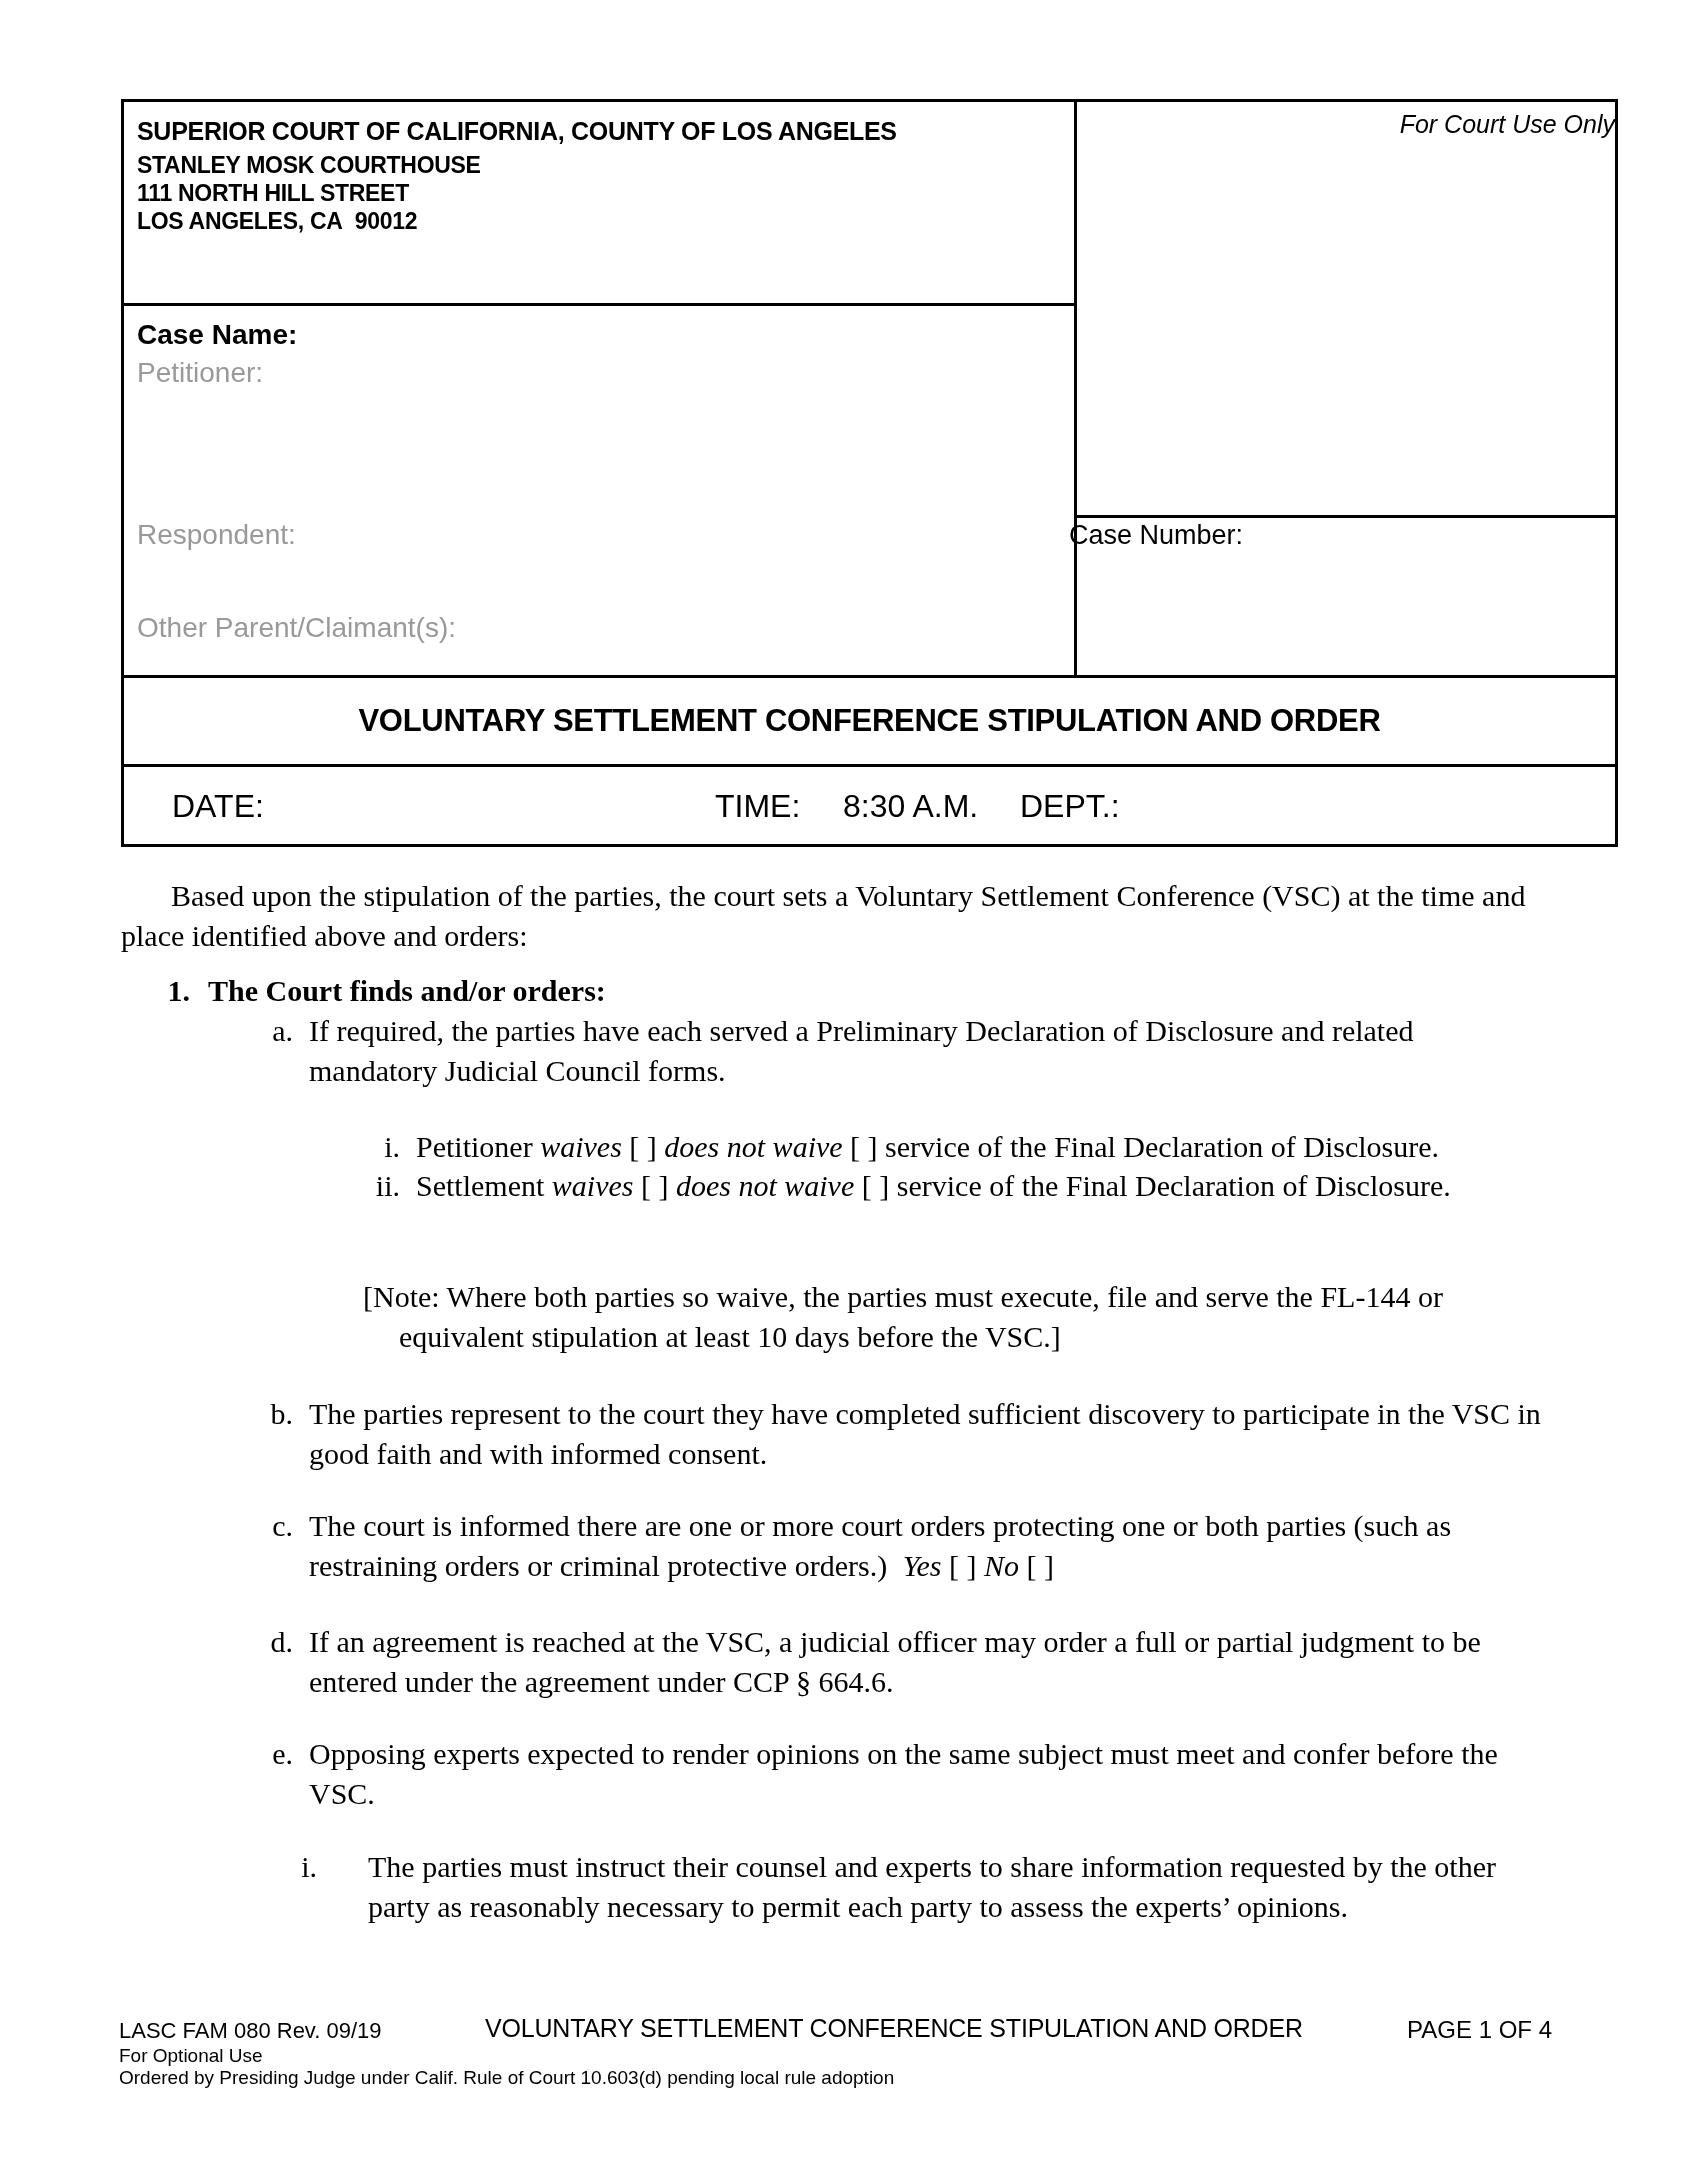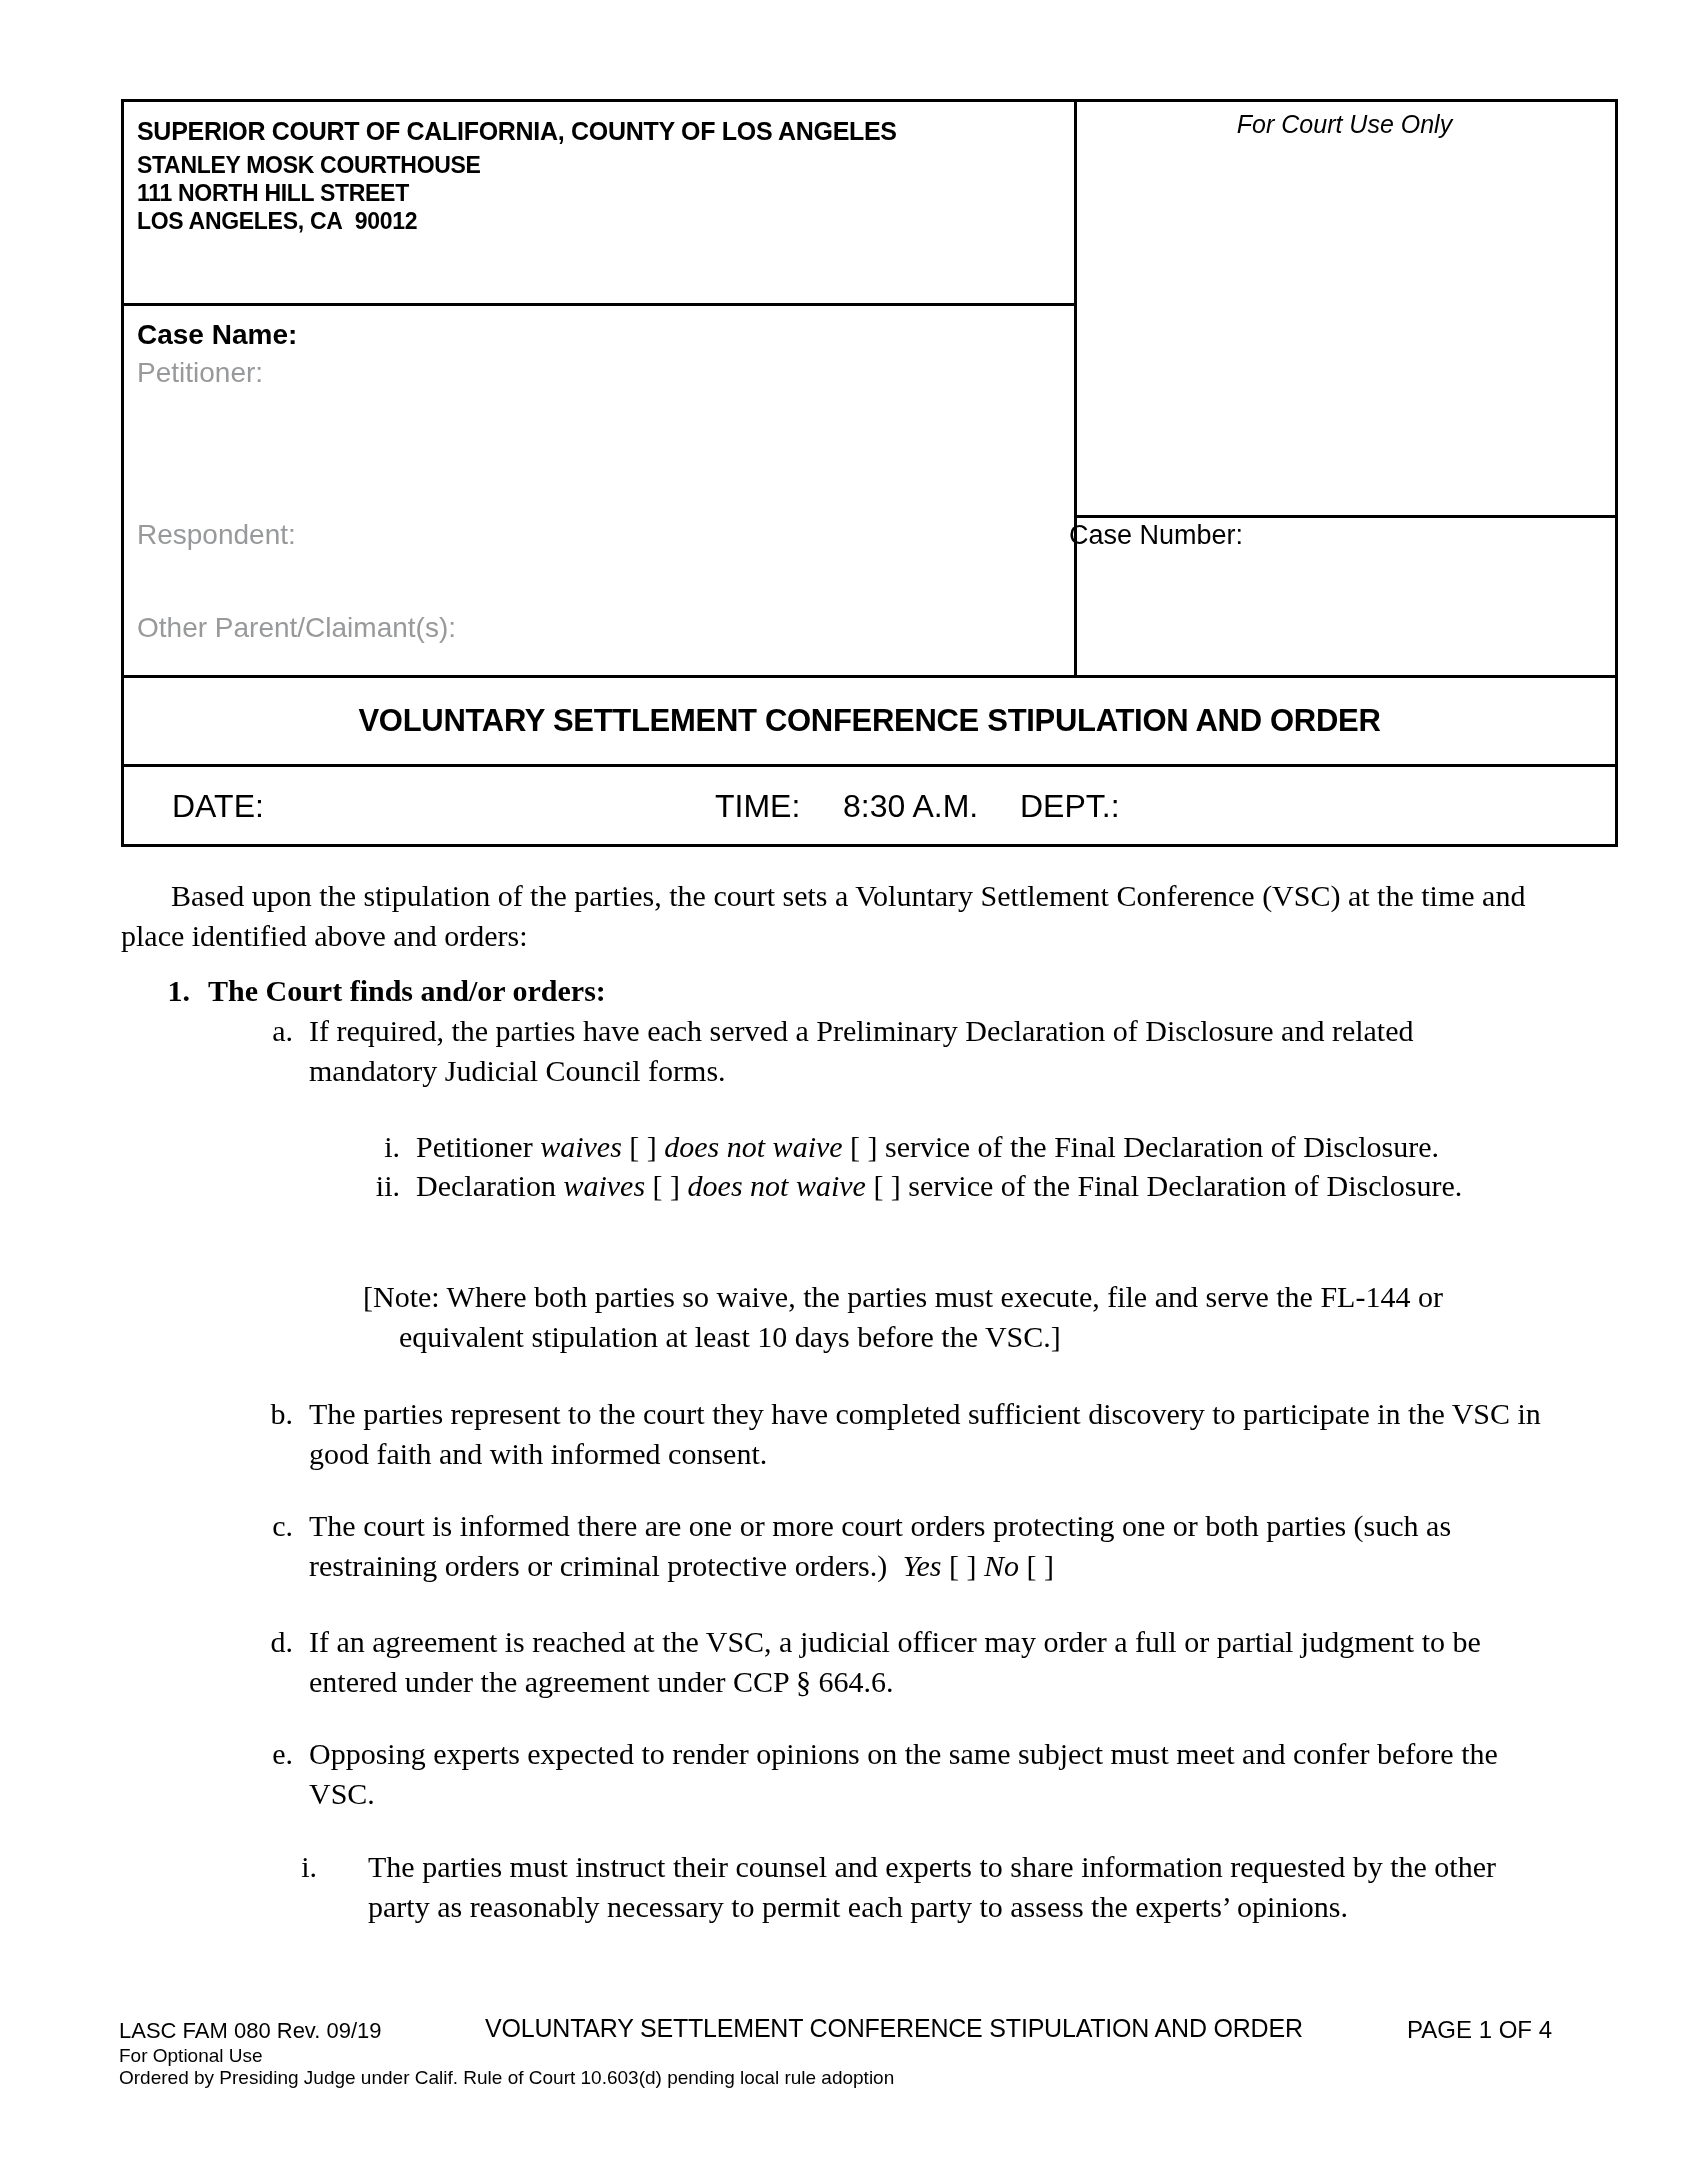--- a/index.html
+++ b/index.html
@@ -15,21 +15,21 @@
   .h-right{left:950px;top:413px;width:541px;height:3px;}
   .h-full1{left:0;top:573px;width:1491px;height:3px;}
   .h-full2{left:0;top:662px;width:1491px;height:3px;}
   .court-name{position:absolute;left:13px;top:15px;font-size:25px;font-weight:bold;letter-spacing:-0.3px;}
   .court-addr{position:absolute;left:13px;top:49px;font-size:23px;font-weight:bold;line-height:28px;letter-spacing:-0.3px;}
   .case-name{position:absolute;left:13px;top:217px;font-size:28px;font-weight:bold;}
   .gray-label{position:absolute;left:13px;font-size:28px;color:#98999b;}
   .petitioner{top:255px;}
   .respondent{top:417px;}
   .other-parent{top:510px;}
-  .court-use{position:absolute;left:950px;top:8px;width:541px;text-align:center;font-size:25px;font-style:italic;}
+  .court-use{position:absolute;left:950px;top:8px;width:541px;text-align:right;font-size:25px;font-style:italic;}
   .case-number{position:absolute;left:945px;top:418px;font-size:27px;}
   .form-title{position:absolute;left:0;top:601px;width:1491px;text-align:center;font-size:31px;font-weight:bold;letter-spacing:-0.3px;}
   .sched{position:absolute;left:0;top:686px;width:1491px;font-size:32px;}
   .sched span{position:absolute;white-space:nowrap;}
   .lbl-date{left:12px;margin-left:36px;}
   .lbl-time{left:591px;}
   .val-time{left:719px;}
   .lbl-dept{left:896px;}
   
   .para{
@@ -115,21 +115,21 @@
     <span>Petitioner</span>
     <span class="it">waives</span>
     <span>[&nbsp;]</span>
     <span class="it">does not waive</span>
     <span>[&nbsp;]</span>
     <span>service of the Final Declaration of Disclosure.</span>
   </div>
 
   <div class="para p-ii">
     <span class="marker">ii.</span>
-    <span>Declaration</span>
+    <span>Settlement</span>
     <span class="it">waives</span>
     <span>[&nbsp;]</span>
     <span class="it">does not waive</span>
     <span>[&nbsp;]</span>
     <span>service of the Final Declaration of Disclosure.</span>
   </div>
 
   <div class="para p-note">[Note: Where both parties so waive, the parties must execute, file and serve the FL-144 or equivalent stipulation at least 10 days before the VSC.]</div>
 
   <div class="para p-b">

